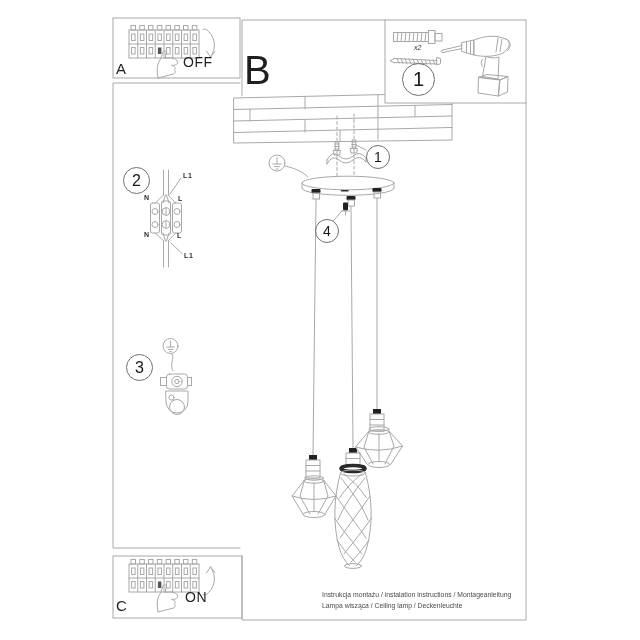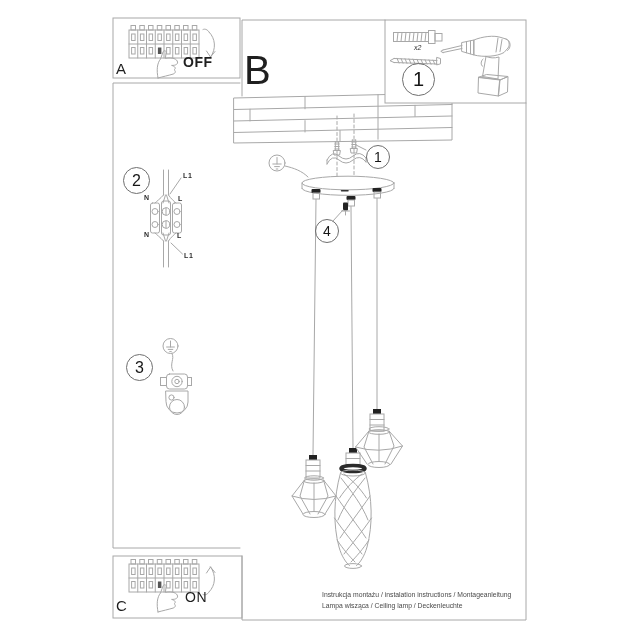--- a/index.html
+++ b/index.html
@@ -256,21 +256,21 @@
 
     <g stroke="#a8a8a8">
       <rect x="113" y="18" width="127" height="60"></rect>
       <path d="M240,83 H113 V548 H240"></path>
       <rect x="113" y="556" width="129" height="62"></rect>
       <path d="M242,96 V20 H385 M526,103 V620 H242 V556"></path>
     </g>
   </svg>
 
   <div class="lbl lbl-letter" style="left:116px;top:60px;">A</div>
-  <div class="lbl lbl-state" style="left:183px;top:54px;font-weight:bold;">OFF</div>
+  <div class="lbl lbl-state" style="left:183px;top:54px;">OFF</div>
   <div class="lbl lbl-big" style="left:244px;top:50px;">B</div>
   <div class="lbl lbl-letter" style="left:116px;top:597px;">C</div>
   <div class="lbl lbl-state" style="left:185px;top:589px;text-align:center;">ON</div>
 
   <div class="x2" style="left:414px;top:44px;">x2</div>
 
   <div class="badge b-lg" style="left:402px;top:63px;">
     <span>1</span>
   </div>
   <div class="badge b-md" style="left:123px;top:167px;">

